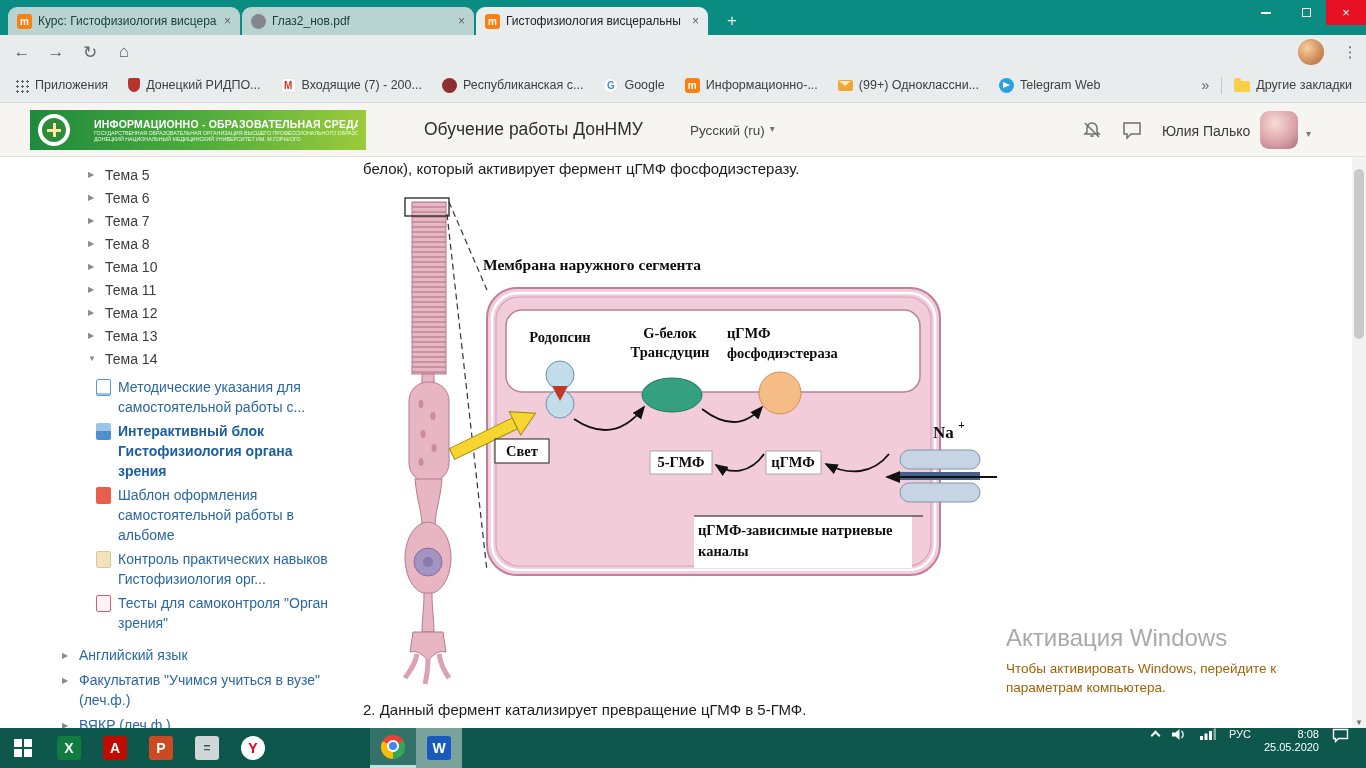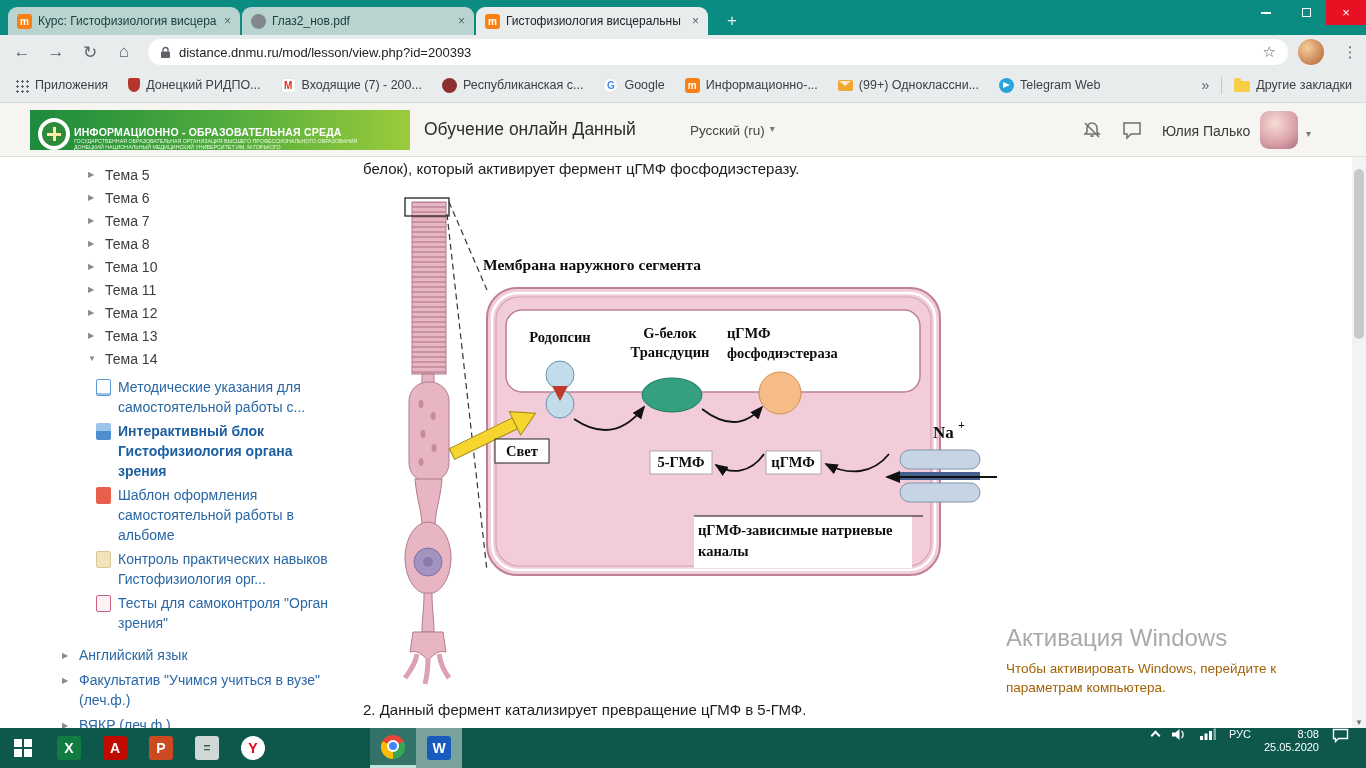--- a/index.html
+++ b/index.html
@@ -45,21 +45,21 @@
 .ic-tg{background:#2aa3dd;border-radius:50%;position:relative}
 .ic-tg::after{content:"";position:absolute;left:4px;top:4.5px;border-top:3px solid transparent;border-bottom:3px solid transparent;border-left:7px solid #fff}
 .bm-right{margin-left:auto;display:flex;align-items:center;gap:12px}
 .bm-chevron{color:#5f6368;font-size:14px}
 .bm-sep{width:1px;height:17px;background:#c3c7ca}
 .ic-folder{width:16px;height:11px;background:#f7ce46;border-radius:2px;position:relative;margin-top:2px}
 .ic-folder::before{content:"";position:absolute;top:-3px;left:0;width:7px;height:3px;background:#f7ce46;border-radius:2px 2px 0 0}
 
 
 .siteheader{position:absolute;left:0;top:103px;width:100%;height:54px;background:#f7f5f1;border-bottom:1px solid #e3e0da}
-.logo{position:absolute;left:30px;top:7px;width:380px;height:40px;background:linear-gradient(90deg,#1d8a3c,#54ae3d 55%,#9ccb3b);display:flex;align-items:flex-end;padding:0 8px;gap:4px}
+.logo{position:absolute;left:30px;top:7px;width:336px;height:40px;background:linear-gradient(90deg,#1d8a3c,#54ae3d 55%,#9ccb3b);display:flex;align-items:center;padding:0 8px;gap:24px}
 .emblem{width:32px;height:32px;border-radius:50%;background:#fff;display:flex;align-items:center;justify-content:center;flex:0 0 auto}
 .emblem .inner{width:24px;height:24px;border-radius:50%;background:#2e8b3a;position:relative}
 .emblem .inner::before{content:"";position:absolute;left:10.5px;top:5px;width:3px;height:14px;background:#ffe9a8}
 .emblem .inner::after{content:"";position:absolute;left:5px;top:10.5px;width:14px;height:3px;background:#ffe9a8}
 .logotext{overflow:hidden}
 .logotext .l1{font-size:10.5px;font-weight:bold;color:#fff;letter-spacing:.2px;white-space:nowrap}
 .logotext .l2,.logotext .l3{font-size:5.3px;color:#eafbe0;white-space:nowrap}
 .sitetitle{position:absolute;left:424px;top:16px;font-size:17.5px;color:#2e2e2e}
 .lang{position:absolute;left:690px;top:20px;font-size:13.5px;color:#454545;display:flex;gap:5px;}
 .lang .crt,.usercaret{color:#777;font-size:10px}
@@ -150,28 +150,20 @@
         </div>
       <div class="close-btn">×</div>
     </div>
   </div>
 
   <div class="toolbar">
     <div class="navbtn" style="left:8px">←</div>
     <div class="navbtn" style="left:42px">→</div>
     <div class="navbtn" style="left:76px">↻</div>
     <div class="navbtn" style="left:110px">⌂</div>
-    <div class="omnibox">
-      <svg width="11" height="13">
-          <rect x="1" y="5.5" width="9" height="6.5" rx="1" fill="#5f6368"></rect>
-          <path d="M3,5.5 V4 a2.5,2.5 0 0 1 5,0 V5.5" stroke="#5f6368" stroke-width="1.4" fill="none"></path>
-        </svg>
-      <span class="url">distance.dnmu.ru/mod/lesson/view.php?id=200393</span>
-      <span class="star">☆</span>
-    </div>
     <div class="avatar-sm"></div>
     <div class="menudots">⋮</div>
   </div>
 
   <div class="bookmarks">
     <div class="bm">
         <span class="bmicon ic-grid"></span>
         <span>Приложения</span>
       </div>
     <div class="bm">
@@ -216,21 +208,21 @@
     <div class="logo">
       <div class="emblem">
           <div class="inner"></div>
         </div>
       <div class="logotext">
         <div class="l1">ИНФОРМАЦИОННО - ОБРАЗОВАТЕЛЬНАЯ СРЕДА</div>
         <div class="l2">ГОСУДАРСТВЕННАЯ ОБРАЗОВАТЕЛЬНАЯ ОРГАНИЗАЦИЯ ВЫСШЕГО ПРОФЕССИОНАЛЬНОГО ОБРАЗОВАНИЯ</div>
         <div class="l3">ДОНЕЦКИЙ НАЦИОНАЛЬНЫЙ МЕДИЦИНСКИЙ УНИВЕРСИТЕТ ИМ. М.ГОРЬКОГО</div>
       </div>
     </div>
-    <div class="sitetitle">Обучение онлайн Данный</div>
+    <div class="sitetitle">Обучение работы ДонНМУ</div>
     <div class="lang">
       <span>Русский (ru)</span>
       <span class="crt">▾</span>
     </div>
     <div class="hicon" style="left:1082px">
       <svg width="20" height="20">
           <path d="M10,3 a5,5 0 0 1 5,5 v4 l2,2 h-14 l2,-2 v-4 a5,5 0 0 1 5,-5 z" fill="none" stroke="#6f6f6f" stroke-width="1.5"></path>
           <path d="M8.5,15.5 a1.8,1.8 0 0 0 3,0" stroke="#6f6f6f" fill="none" stroke-width="1.5"></path>
           <line x1="3" y1="3" x2="17" y2="17" stroke="#6f6f6f" stroke-width="1.5"></line>
         </svg>

